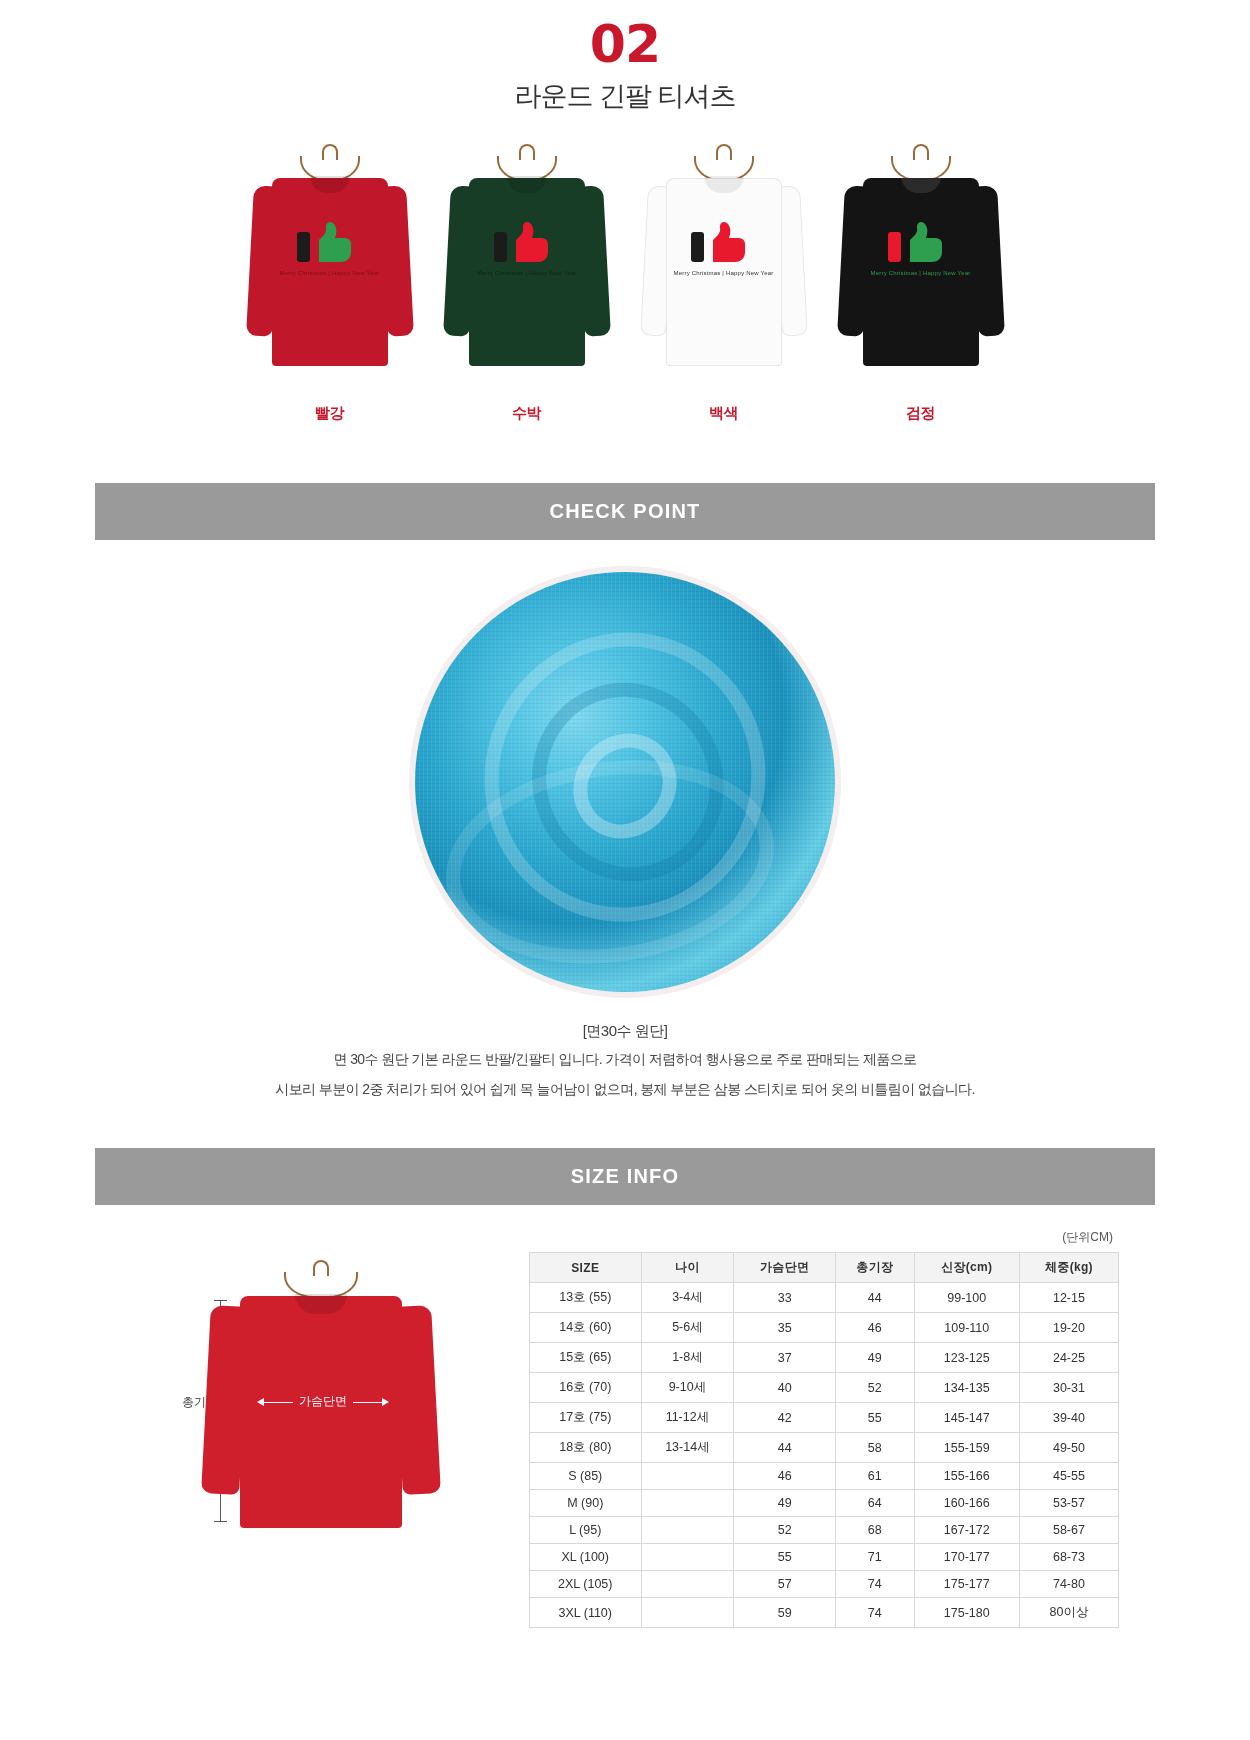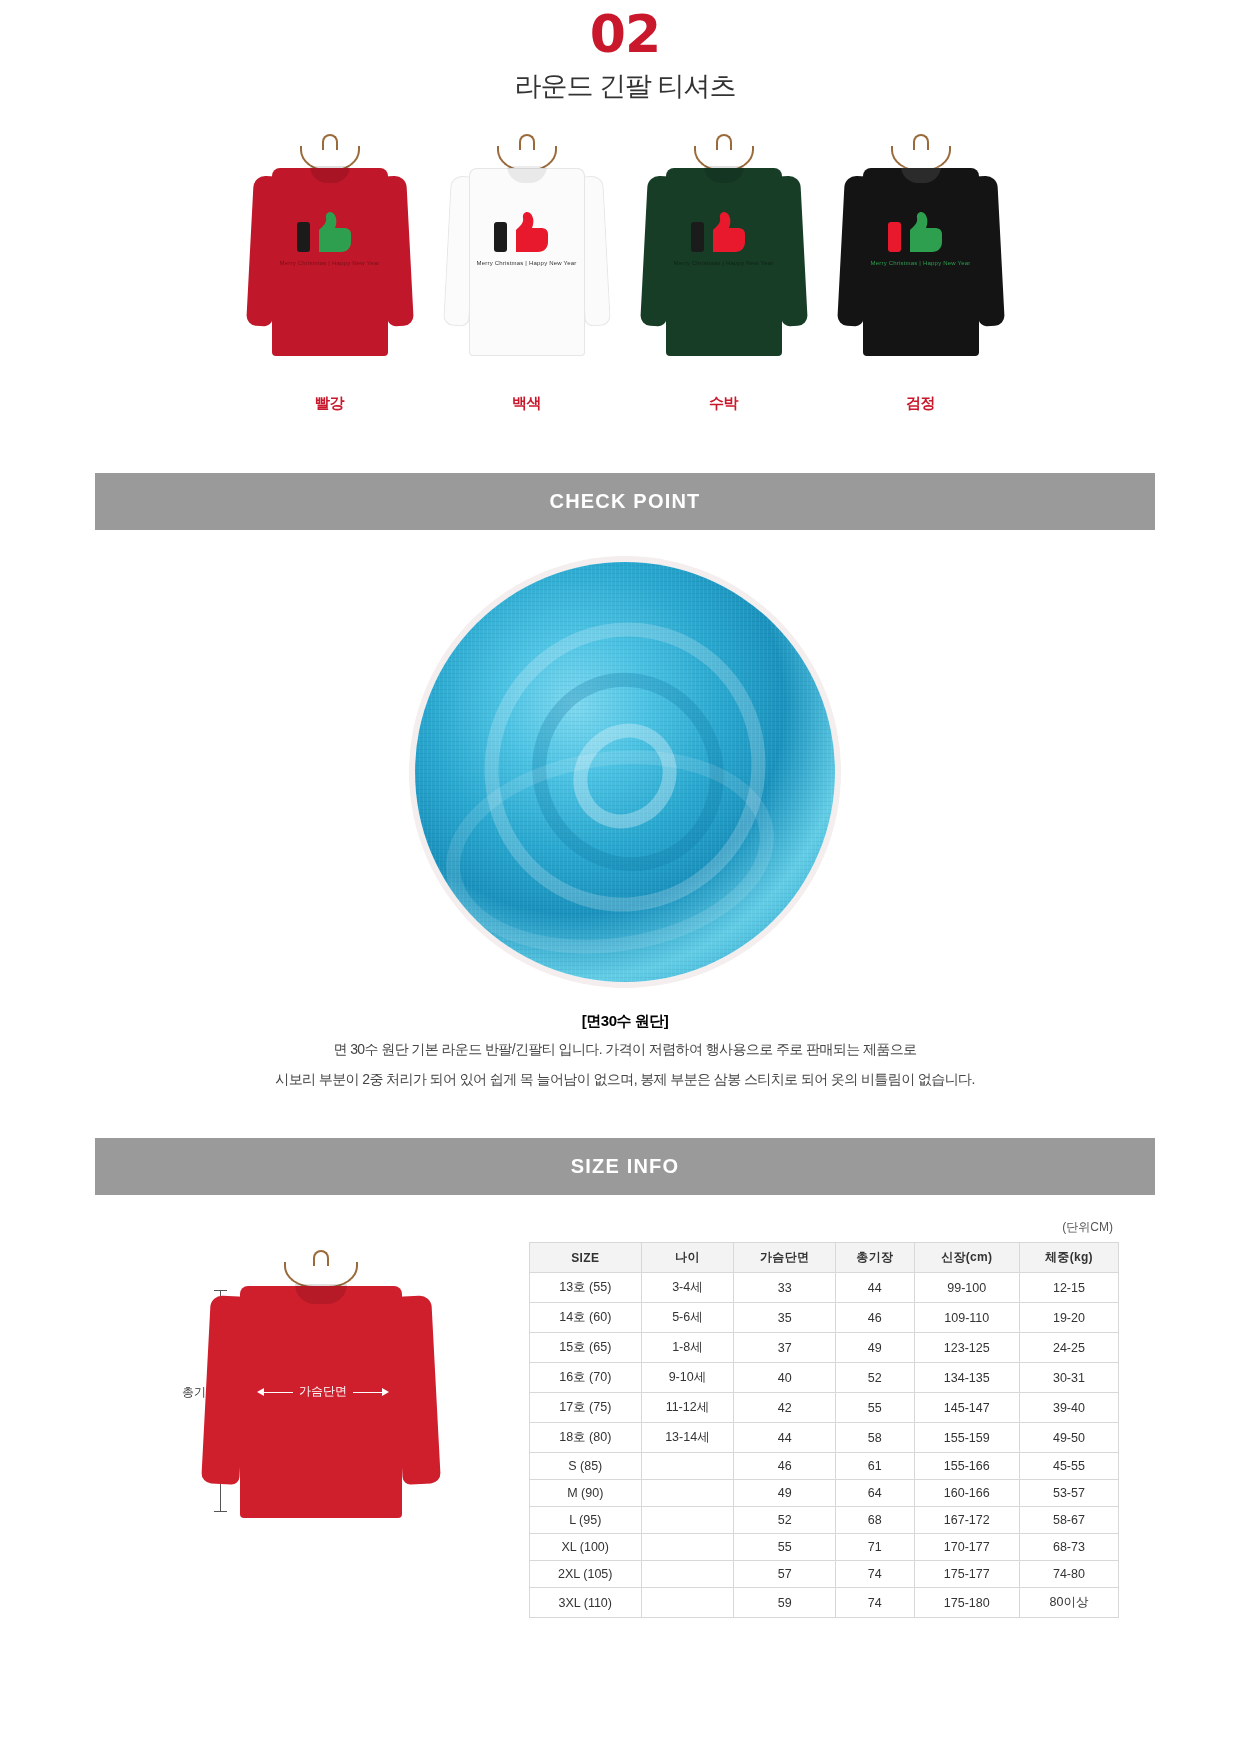--- a/index.html
+++ b/index.html
@@ -8,21 +8,21 @@
     width: 1250px;
     height: 1740px;
     background: #ffffff;
     font-family: "Liberation Sans", sans-serif;
     color: #222;
     position: relative;
     overflow: hidden;
   }
 
   
-  .header { text-align:center; padding-top: 8px; }
+  .header { text-align:center; padding-top: 18px; }
   .header .num {
     font-size: 52px;
     font-weight: 800;
     color: #c9182b;
     letter-spacing: -1px;
     line-height: 1;
     font-family: "DejaVu Sans", sans-serif;
   }
   .header .title {
     margin-top: 8px;
@@ -117,21 +117,21 @@
   .s3 { left: 160px; top: 160px; width: 100px; height: 108px; transform: rotate(40deg); border-color: rgba(255,255,255,0.30); }
   .s4 { left: 30px; top: 190px; width: 330px; height: 200px; transform: rotate(-8deg); border-color: rgba(255,255,255,0.12); }
   .fabric-texture {
     position:absolute; inset:0;
     background-image: repeating-linear-gradient(90deg, rgba(255,255,255,0.07) 0 1px, transparent 1px 4px),
                       repeating-linear-gradient(0deg, rgba(0,0,0,0.05) 0 1px, transparent 1px 4px);
   }
 
   .cp-caption { text-align:center; margin-top: 30px; }
   .cp-caption .tag {
-    font-size: 15px; font-weight: bold; color:#000000; letter-spacing:-0.5px;
+    font-size: 15px; font-weight: normal; color:#404040; letter-spacing:-0.5px;
   }
   .cp-caption p {
     margin: 8px 0 0; font-size: 14px; color:#444; line-height: 1.55; letter-spacing:-0.6px;
   }
 
   
   .si-body { padding: 24px 36px 30px; position: relative; }
   .unit { text-align:right; font-size: 12px; color:#555; padding-right: 6px; }
   .si-row { display:flex; gap: 18px; margin-top: 6px; }
   .si-left { width: 380px; position:relative; }
@@ -218,54 +218,54 @@
         </div>
       </div>
     </div>
     <div class="color-label">빨강</div>
   </div>
 
   <div class="color-item">
     <div class="shirt-wrap">
       <div class="shirt">
         <div class="hanger"></div>
+        <div class="sleeve-l" style="background:#173d26"></div>
+        <div class="sleeve-r" style="background:#173d26"></div>
+        <div class="body-sh" style="background:#173d26"></div>
+        <div class="neck"></div>
+        <div class="logo">
+          <div class="thumb-bar" style="background:#1b1b1b"></div>
+          <svg class="thumb-hand" viewBox="0 0 44 44">
+            <path d="M6 20 L6 42 L28 42 C34 42 38 38 38 32 L38 24 C38 20 35 18 31 18 L22 18 C24 13 24 8 21 4 C18 0 12 2 13 8 C14 13 10 16 6 20 Z" fill="#e8192c"></path>
+          </svg>
+          <div class="logo-text" style="color:#0e2417">Merry Christmas | Happy New Year</div>
+        </div>
+      </div>
+    </div>
+    <div class="color-label">수박</div>
+  </div>
+
+  <div class="color-item">
+    <div class="shirt-wrap">
+      <div class="shirt">
+        <div class="hanger"></div>
         <div class="sleeve-l" style="background:#fbfbfb;box-shadow:inset 0 0 0 1px #e6e6e6"></div>
         <div class="sleeve-r" style="background:#fbfbfb;box-shadow:inset 0 0 0 1px #e6e6e6"></div>
         <div class="body-sh" style="background:#fbfbfb;box-shadow:inset 0 0 0 1px #e6e6e6"></div>
         <div class="neck" style="background:rgba(0,0,0,0.07)"></div>
         <div class="logo">
           <div class="thumb-bar" style="background:#1b1b1b"></div>
           <svg class="thumb-hand" viewBox="0 0 44 44">
             <path d="M6 20 L6 42 L28 42 C34 42 38 38 38 32 L38 24 C38 20 35 18 31 18 L22 18 C24 13 24 8 21 4 C18 0 12 2 13 8 C14 13 10 16 6 20 Z" fill="#e8192c"></path>
           </svg>
           <div class="logo-text" style="color:#333333">Merry Christmas | Happy New Year</div>
         </div>
       </div>
     </div>
     <div class="color-label">백색</div>
-  </div>
-
-  <div class="color-item">
-    <div class="shirt-wrap">
-      <div class="shirt">
-        <div class="hanger"></div>
-        <div class="sleeve-l" style="background:#173d26"></div>
-        <div class="sleeve-r" style="background:#173d26"></div>
-        <div class="body-sh" style="background:#173d26"></div>
-        <div class="neck"></div>
-        <div class="logo">
-          <div class="thumb-bar" style="background:#1b1b1b"></div>
-          <svg class="thumb-hand" viewBox="0 0 44 44">
-            <path d="M6 20 L6 42 L28 42 C34 42 38 38 38 32 L38 24 C38 20 35 18 31 18 L22 18 C24 13 24 8 21 4 C18 0 12 2 13 8 C14 13 10 16 6 20 Z" fill="#e8192c"></path>
-          </svg>
-          <div class="logo-text" style="color:#0e2417">Merry Christmas | Happy New Year</div>
-        </div>
-      </div>
-    </div>
-    <div class="color-label">수박</div>
   </div>
 
   <div class="color-item">
     <div class="shirt-wrap">
       <div class="shirt">
         <div class="hanger"></div>
         <div class="sleeve-l" style="background:#141414"></div>
         <div class="sleeve-r" style="background:#141414"></div>
         <div class="body-sh" style="background:#141414"></div>
         <div class="neck" style="background:rgba(255,255,255,0.10)"></div>

